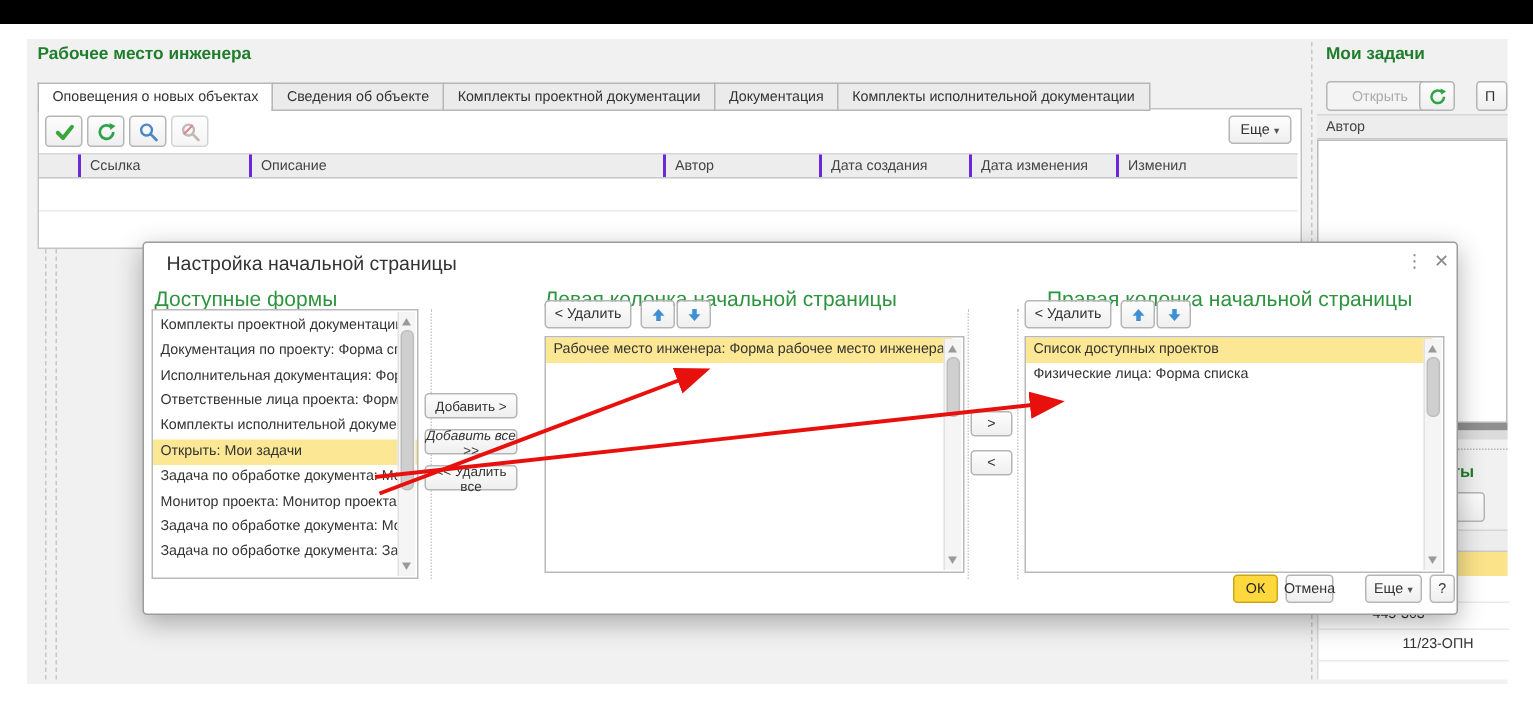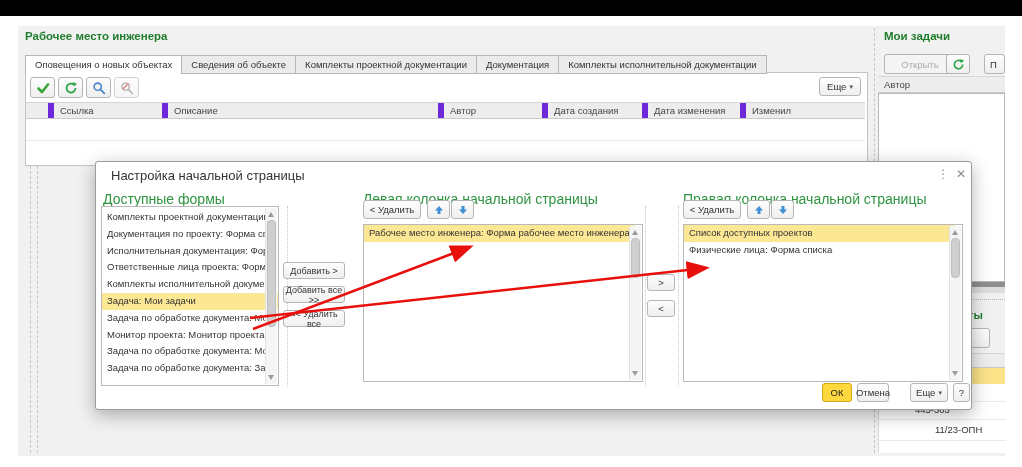--- a/index.html
+++ b/index.html
@@ -22,21 +22,21 @@
 
   .btn { position:absolute; background:linear-gradient(#fdfdfd,#efefef); border:1px solid #b5b5b5;
          border-radius:3px; font-size:9.5px; color:#333; text-align:center;
          display:flex; align-items:center; justify-content:center; box-sizing:border-box; }
   .btn.disabled { color:#ababab; background:#f4f4f4; }
   .btn.icon-btn { padding:0; }
   .btn.ok { background:#ffd83d; border-color:#cfa713; color:#222; }
 
   .hdr-row { position:absolute; background:#ededed; border-top:1px solid #d6d6d6; border-bottom:1px solid #c9c9c9;
              display:flex; font-size:9.5px; color:#444; box-sizing:border-box; }
-  .hdr-cell { border-right:6px solid #6d28d9; padding:2px 0 0 6px; box-sizing:border-box;
+  .hdr-cell { border-right:2px solid #6d28d9; padding:2px 0 0 6px; box-sizing:border-box;
               white-space:nowrap; overflow:hidden; }
 
   .dialog { position:absolute; left:95px; top:145px; width:875px; height:247px; background:#fff;
             border:1px solid #9c9c9c; border-radius:3px; box-shadow:0 5px 18px rgba(0,0,0,0.30); z-index:10; }
 
   .listbox { position:absolute; background:#fff; border:1px solid #b9b9b9; box-sizing:border-box; overflow:hidden; }
   .litem { font-size:9.5px; color:#333; padding:2px 0 0 5px; height:14.8px; white-space:nowrap; overflow:hidden; }
   .litem.sel { background:#fce794; }
 
   .sb { position:absolute; top:1px; bottom:1px; right:1px; width:11px; background:#f5f5f5; border-left:1px solid #e2e2e2; }
@@ -166,37 +166,37 @@
     <div class="abs glyph" style="left:860px; top:6px;">✕</div>
 
     <div class="abs green-label" style="left:7px; top:29px;">Доступные формы</div>
     <div class="listbox" style="left:5px; top:44px; width:178px; height:180px;">
       <div style="width:165px; padding-top:2px;">
         <div class="litem">Комплекты проектной документации: Ф...</div>
         <div class="litem">Документация по проекту: Форма списка</div>
         <div class="litem">Исполнительная документация: Форма ...</div>
         <div class="litem">Ответственные лица проекта: Форма с...</div>
         <div class="litem">Комплекты исполнительной документа...</div>
-        <div class="litem sel" style="width:177px;">Задача: Мои задачи</div>
+        <div class="litem sel" style="width:177px;">Открыть: Мои задачи</div>
         <div class="litem">Задача по обработке документа: Мои т...</div>
         <div class="litem">Монитор проекта: Монитор проекта</div>
         <div class="litem">Задача по обработке документа: Мои т...</div>
         <div class="litem">Задача по обработке документа: Задач...</div>
       </div>
       <div class="sb">
         <div class="tri-up"></div>
         <div class="thumb" style="top:12px; height:105px;"></div>
         <div class="tri-dn"></div>
       </div>
     </div>
 
     <div class="dotted-v" style="left:191px; top:44px; height:180px;"></div>
 
     <div class="btn" style="left:187px; top:100px; width:62px; height:17px; font-size:9px;text-align:center;">Добавить &gt;</div>
-    <div class="btn" style="left:187px; top:124px; width:62px; height:17px; font-size:9px;">Добавить все &gt;&gt;</div>
+    <div class="btn" style="left:187px; top:124px; width:62px; height:17px; font-size:9px;font-style:italic;">Добавить все &gt;&gt;</div>
     <div class="btn" style="left:187px; top:148px; width:62px; height:17px; font-size:9px;">&lt;&lt; Удалить все</div>
 
     <div class="abs green-label" style="left:267px; top:29px;">Левая колонка начальной страницы</div>
     <div class="btn" style="left:267px; top:38px; width:58px; height:19px;">&lt; Удалить</div>
     <div class="btn icon-btn" style="left:331px; top:38px; width:23px; height:19px;">
       <span>
           <svg width="10" height="10" viewBox="0 0 10 10">
             <polygon points="5,1 9,5.5 6.5,5.5 6.5,9 3.5,9 3.5,5.5 1,5.5" fill="#3f8fd2"></polygon>
           </svg>
         </span>
@@ -215,21 +215,21 @@
         <div class="thumb" style="top:12px; height:38px;"></div>
         <div class="tri-dn"></div>
       </div>
     </div>
 
     <div class="dotted-v" style="left:549px; top:44px; height:180px;"></div>
     <div class="btn" style="left:551px; top:112px; width:28px; height:17px;">&gt;</div>
     <div class="btn" style="left:551px; top:138px; width:28px; height:17px;">&lt;</div>
     <div class="dotted-v" style="left:582px; top:44px; height:180px;"></div>
 
-    <div class="abs green-label" style="left:587px; top:29px;">Правая колонка начальной страницы</div>
+    <div class="abs green-label" style="left:602px; top:29px;">Правая колонка начальной страницы</div>
     <div class="btn" style="left:587px; top:38px; width:58px; height:19px;">&lt; Удалить</div>
     <div class="btn icon-btn" style="left:651px; top:38px; width:23px; height:19px;">
       <span>
           <svg width="10" height="10" viewBox="0 0 10 10">
             <polygon points="5,1 9,5.5 6.5,5.5 6.5,9 3.5,9 3.5,5.5 1,5.5" fill="#3f8fd2"></polygon>
           </svg>
         </span>
     </div>
     <div class="btn icon-btn" style="left:675px; top:38px; width:23px; height:19px;">
       <span>

